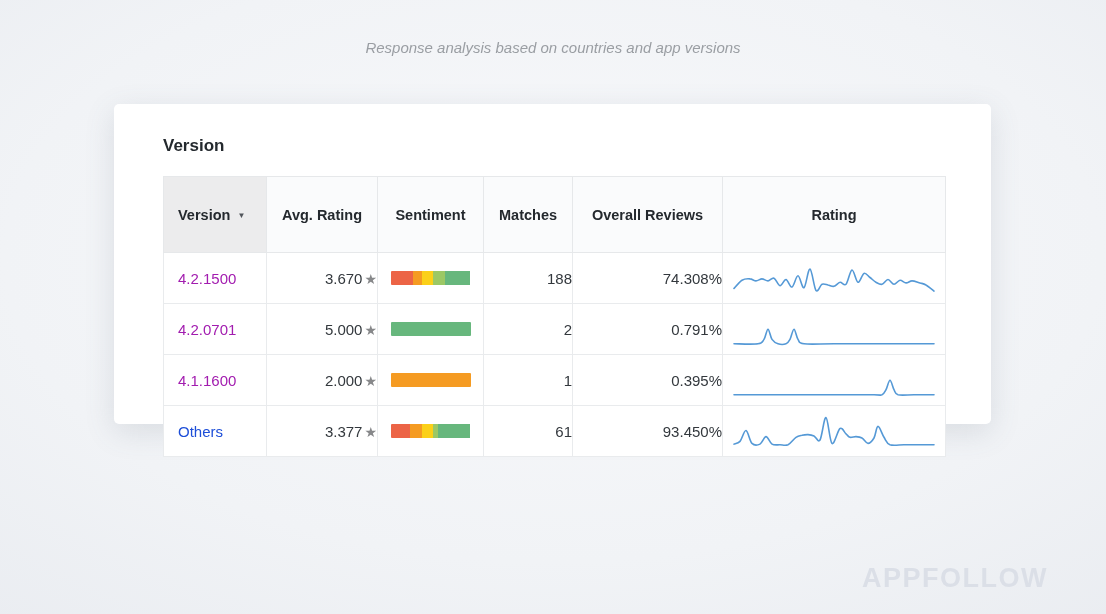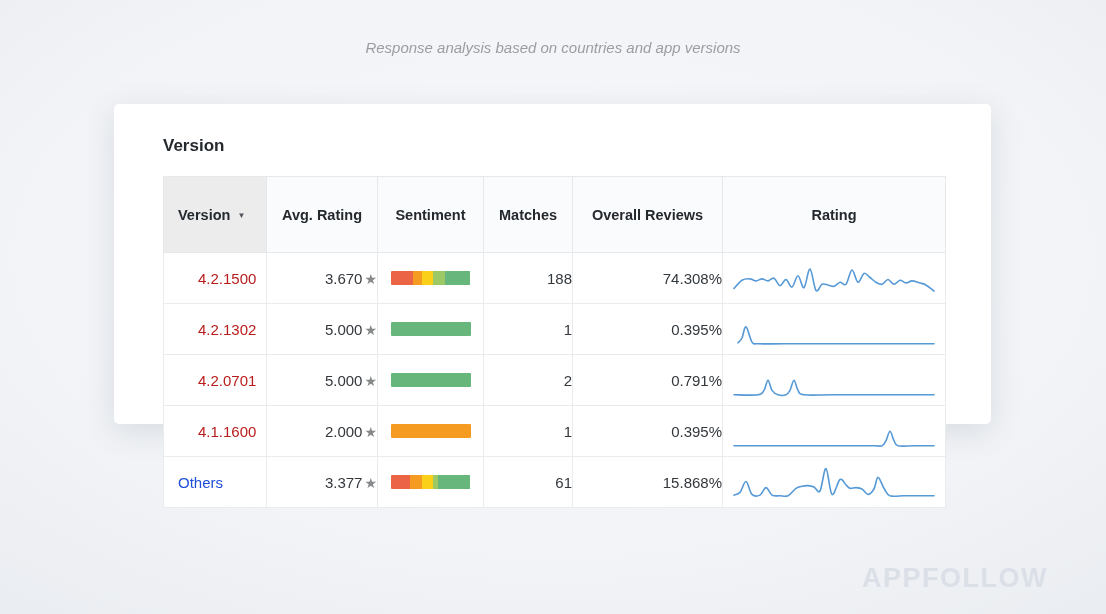--- a/index.html
+++ b/index.html
@@ -37,21 +37,21 @@
   }
   .version-table th.sorted {
     background: #ececed; text-align: left; padding-left: 14px;
   }
   .sort-caret { font-size: 8px; color: #50555b; margin-left: 7px; vertical-align: 2px; }
   .version-table td {
     height: 50px; border: 1px solid #e9ebed;
     text-align: right; background: #fff; padding: 0;
   }
   .version-table td.ver { text-align: left; padding-left: 14px; }
-  a.version-link { color: #b91c1c; text-decoration: none; cursor: pointer; margin-left: 20px; }
+  a.version-link { color: #a21caf; text-decoration: none; cursor: pointer; }
   .others-label { color: #1d4ed8; }
   .star { color: #87888a; font-size: 14px; margin-left: 2px; }
   .bar {
     width: 80px; height: 14px; margin: 0 auto;
     display: flex; overflow: hidden; border-radius: 1px;
   }
   .seg { height: 100%; }
   svg.spark { display: block; margin: 0 auto; }
   .watermark {
     position: absolute; right: 58px; bottom: 20px;
@@ -102,36 +102,20 @@
           </td>
           <td>188</td>
           <td>74.308%</td>
           <td>
             <svg class="spark" width="210" height="44" viewBox="0 0 210 44">
               <path d="M 5.0 32.4 C 6.3 31.0, 10.3 25.8, 13.0 24.2 C 15.7 22.6, 18.7 22.7, 21.0 22.9 C 23.3 23.0, 25.0 24.9, 27.0 24.9 C 29.0 24.9, 31.0 22.9, 33.0 22.9 C 35.0 22.9, 37.0 25.0, 39.0 24.9 C 41.0 24.8, 43.0 21.4, 45.0 22.2 C 47.0 23.0, 49.0 29.4, 51.0 29.7 C 53.0 29.9, 55.0 23.3, 57.0 23.5 C 59.0 23.8, 61.0 31.6, 63.0 31.0 C 65.0 30.4, 67.0 19.7, 69.0 19.8 C 71.0 19.9, 73.0 32.8, 75.0 31.7 C 77.0 30.6, 79.0 12.5, 81.0 13.0 C 83.0 13.5, 85.0 31.9, 87.0 34.4 C 89.0 37.0, 91.0 29.2, 93.0 28.3 C 95.0 27.4, 97.0 28.6, 99.0 29.0 C 101.0 29.3, 103.0 30.8, 105.0 30.3 C 107.0 29.9, 109.0 26.6, 111.0 26.3 C 113.0 25.9, 115.0 30.3, 117.0 28.3 C 119.0 26.3, 121.0 14.4, 123.0 14.0 C 125.0 13.7, 127.0 25.7, 129.0 26.3 C 131.0 26.8, 133.0 18.2, 135.0 17.4 C 137.0 16.6, 139.0 20.0, 141.0 21.5 C 143.0 23.0, 145.0 25.1, 147.0 26.3 C 149.0 27.4, 151.0 28.8, 153.0 28.3 C 155.0 27.8, 157.0 23.5, 159.0 23.5 C 161.0 23.5, 163.0 28.2, 165.0 28.3 C 167.0 28.4, 169.0 24.4, 171.0 24.2 C 173.0 24.0, 175.0 26.8, 177.0 26.9 C 179.0 27.1, 180.7 24.9, 183.0 24.9 C 185.3 24.9, 188.7 26.3, 191.0 26.9 C 193.3 27.6, 194.7 27.6, 197.0 29.0 C 199.3 30.3, 203.7 34.1, 205.0 35.1" fill="none" stroke="#5599d6" stroke-width="1.6" stroke-linecap="round"></path>
             </svg>
           </td>
         </tr>
         <tr>
-          <td class="ver"><a class="version-link" href="#">4.2.1302</a></td>
-          <td><span>5.000</span><span class="star">★</span></td>
-          <td>
-            <div class="bar">
-              <div class="seg" style="width: 100%; background: rgb(103, 183, 125);"></div>
-            </div>
-          </td>
-          <td>1</td>
-          <td>0.395%</td>
-          <td>
-            <svg class="spark" width="210" height="44" viewBox="0 0 210 44">
-              <path d="M 9.0 35.8 C 9.7 35.0, 11.7 33.7, 13.0 31.0 C 14.3 28.4, 15.3 19.1, 17.0 19.8 C 18.7 20.5, 21.0 32.3, 23.0 35.1 C 25.0 37.9, 23.7 36.5, 29.0 36.8 C 34.3 37.1, 42.3 36.8, 55.0 36.8 C 67.7 36.8, 88.3 36.8, 105.0 36.8 C 121.7 36.8, 138.3 36.8, 155.0 36.8 C 171.7 36.8, 196.7 36.8, 205.0 36.8" fill="none" stroke="#5599d6" stroke-width="1.6" stroke-linecap="round"></path>
-            </svg>
-          </td>
-        </tr>
-        <tr>
           <td class="ver"><a class="version-link" href="#">4.2.0701</a></td>
           <td><span>5.000</span><span class="star">★</span></td>
           <td>
             <div class="bar">
               <div class="seg" style="width: 100%; background: rgb(103, 183, 125);"></div>
             </div>
           </td>
           <td>2</td>
           <td>0.791%</td>
           <td>
@@ -162,21 +146,21 @@
           <td>
             <div class="bar">
               <div class="seg" style="width: 24%; background: rgb(236, 100, 70);"></div>
               <div class="seg" style="width: 16%; background: rgb(245, 155, 34);"></div>
               <div class="seg" style="width: 13%; background: rgb(251, 208, 25);"></div>
               <div class="seg" style="width: 7%; background: rgb(156, 200, 101);"></div>
               <div class="seg" style="width: 40%; background: rgb(103, 183, 125);"></div>
             </div>
           </td>
           <td>61</td>
-          <td>15.868%</td>
+          <td>93.450%</td>
           <td>
             <svg class="spark" width="210" height="44" viewBox="0 0 210 44">
               <path d="M 5.0 35.1 C 6.0 34.6, 9.0 34.6, 11.0 32.4 C 13.0 30.1, 15.0 21.2, 17.0 21.5 C 19.0 21.8, 20.7 32.2, 23.0 34.4 C 25.3 36.7, 28.7 36.2, 31.0 35.1 C 33.3 34.0, 35.0 27.6, 37.0 27.6 C 39.0 27.6, 40.7 33.7, 43.0 35.1 C 45.3 36.5, 48.3 35.7, 51.0 35.8 C 53.7 35.9, 56.3 37.0, 59.0 35.8 C 61.7 34.5, 64.7 29.9, 67.0 28.3 C 69.3 26.7, 71.0 26.7, 73.0 26.3 C 75.0 25.8, 77.0 25.5, 79.0 25.6 C 81.0 25.7, 83.0 26.0, 85.0 26.9 C 87.0 27.8, 89.0 34.1, 91.0 31.0 C 93.0 28.0, 95.0 8.0, 97.0 8.6 C 99.0 9.1, 100.7 32.6, 103.0 34.4 C 105.3 36.2, 108.7 21.0, 111.0 19.5 C 113.3 17.9, 115.3 23.4, 117.0 24.9 C 118.7 26.4, 119.3 27.8, 121.0 28.3 C 122.7 28.8, 125.0 27.5, 127.0 27.6 C 129.0 27.7, 131.0 27.8, 133.0 29.0 C 135.0 30.1, 137.0 34.4, 139.0 34.4 C 141.0 34.4, 143.3 31.8, 145.0 29.0 C 146.7 26.1, 147.3 17.5, 149.0 17.4 C 150.7 17.3, 153.0 25.2, 155.0 28.3 C 157.0 31.4, 157.7 34.5, 161.0 35.8 C 164.3 37.0, 170.3 35.8, 175.0 35.8 C 179.7 35.8, 184.0 35.8, 189.0 35.8 C 194.0 35.8, 202.3 35.8, 205.0 35.8" fill="none" stroke="#5599d6" stroke-width="1.6" stroke-linecap="round"></path>
             </svg>
           </td>
         </tr>
       </tbody>
   </table>
 </div>
 

